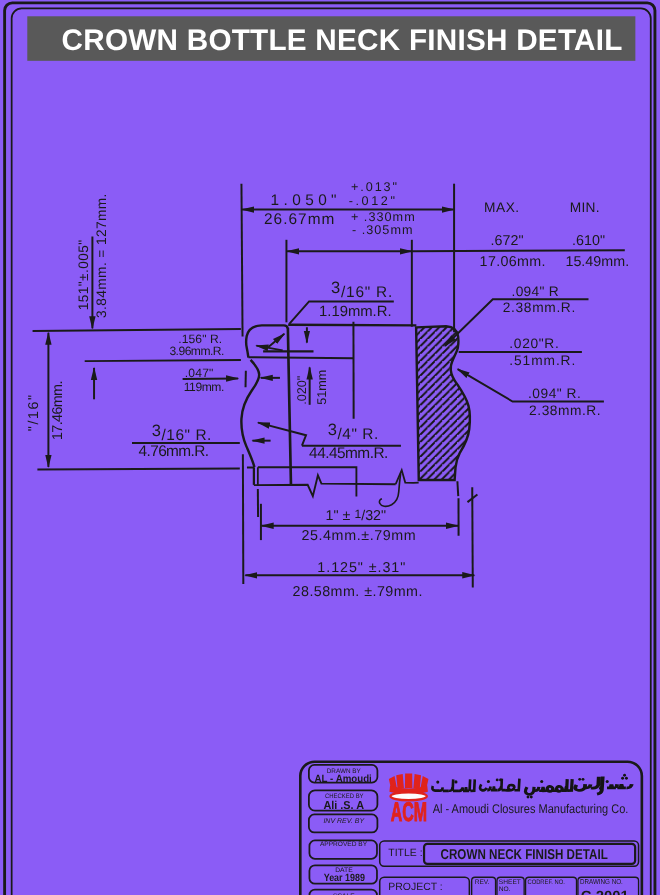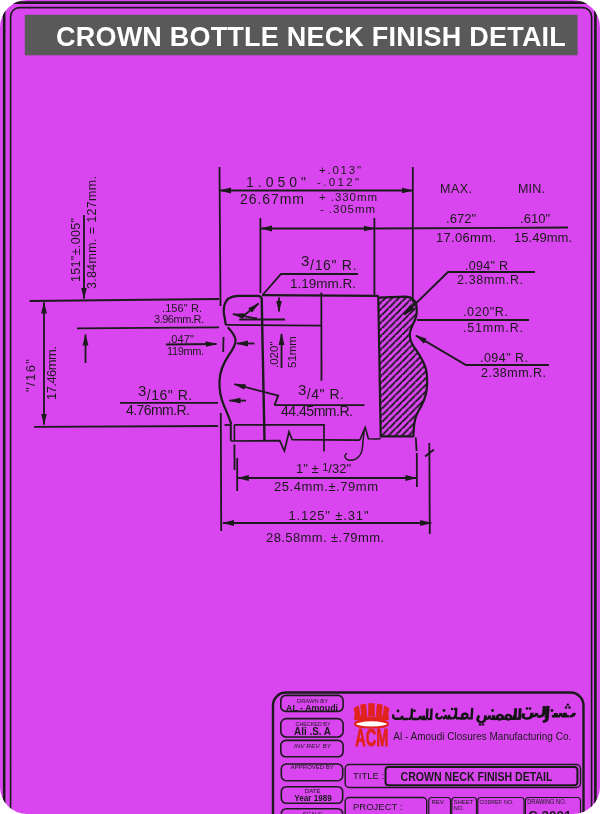--- a/index.html
+++ b/index.html
@@ -1,17 +1,17 @@
 <!DOCTYPE html>
 <html><head>
 <meta charset="utf-8">
 <style>
   html,body{margin:0;padding:0;background:#fff;}
-  #page{position:relative;width:600px;height:814px;background:#d946ef;overflow:hidden;
-        font-family:"Liberation Sans", sans-serif;border-radius:27px;}
+  #page{position:relative;width:600px;height:814px;background:#8b5cf6;overflow:hidden;
+        font-family:"Liberation Sans", sans-serif;}
   svg{display:block}
 </style>
 </head>
 <body>
 
 <div id="page">
 <svg width="600" height="814" viewBox="0 0 600 814">
 <defs>
   <marker id="ah" markerWidth="13" markerHeight="9" refX="11" refY="4" orient="auto-start-reverse" markerUnits="userSpaceOnUse">
     <path d="M0,1.1 L12,4 L0,6.9 z" fill="#1a1a1a"></path>

